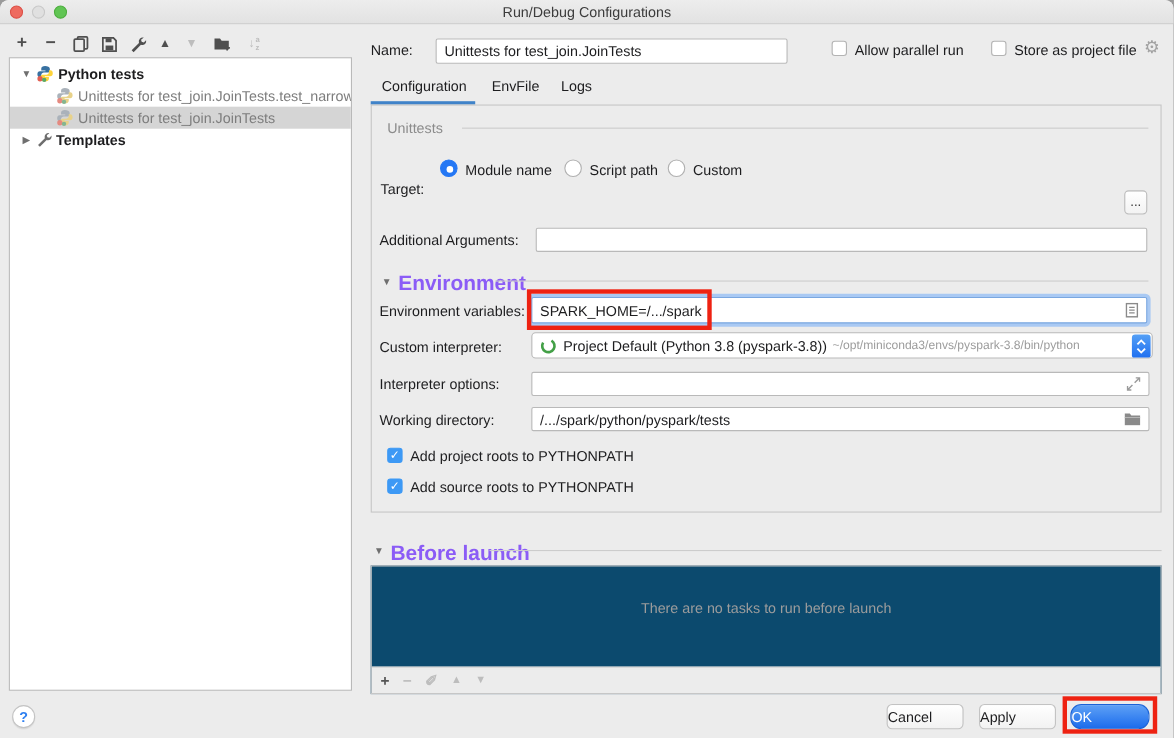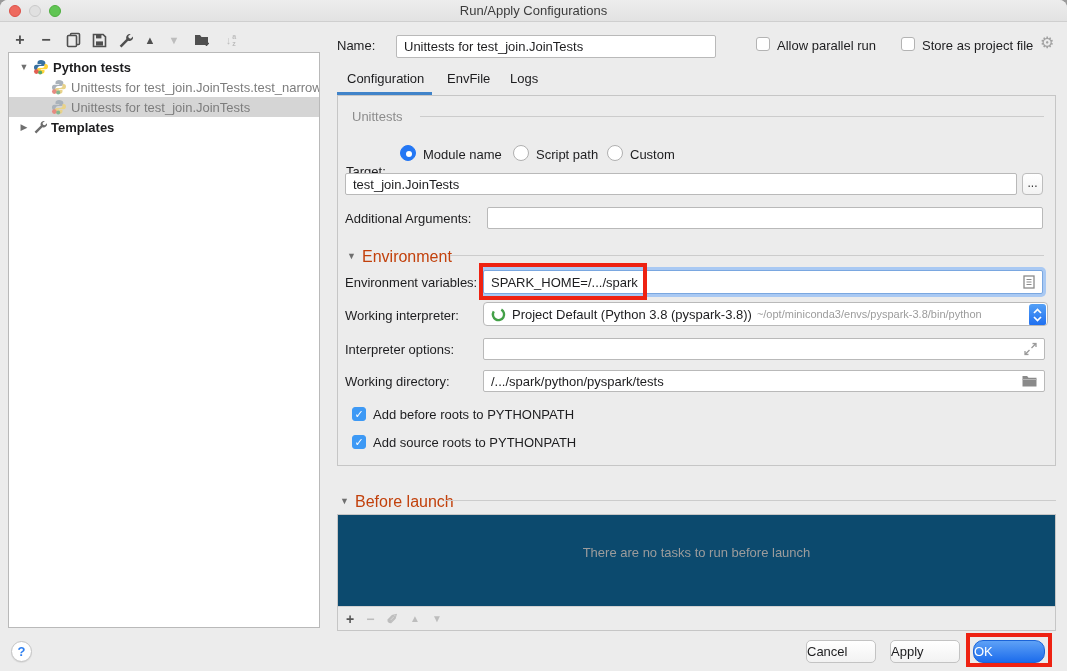--- a/index.html
+++ b/index.html
@@ -48,21 +48,21 @@
 
   
   .tab { position:absolute; top:71px; font-size:13px; cursor:default; }
   #tabUnderline { position:absolute; left:337px; top:92px; width:95px; height:3px; background:#4083c9; }
 
   
   #configPanel { position:absolute; left:337px; top:95px; width:719px; height:371px;
     border:1px solid #c6c6c6; }
   .sepline { position:absolute; height:1px; background:#ccc; }
   .grouplbl { position:absolute; color:#8c8c8c; font-size:13px; }
-  .seclbl { position:absolute; font-size:16px; color:#c2410c; }
+  .seclbl { position:absolute; font-size:19px; color:#8b5cf6;font-weight:bold; }
   .secarrow { position:absolute; font-size:9px; color:#6f6f6f; }
 
   .radio { position:absolute; width:16px; height:16px; border-radius:50%; background:#fff; border:1px solid #b0b0b0; }
   .radio.on { background:#2477f4; border-color:#2477f4; }
   .radio.on::after { content:""; position:absolute; left:5px; top:5px; width:6px; height:6px; border-radius:50%; background:#fff; }
 
   .btn-dots { position:absolute; background:linear-gradient(#ffffff,#f3f3f3); border:1px solid #bdbdbd; border-radius:4px;
     text-align:center; font-size:12px; line-height:18px; color:#333; }
 
   .focusfield { box-shadow:0 0 0 3px #a9c9f3; border-color:#7aa7e0; }
@@ -90,21 +90,21 @@
 
   
   .hl { position:absolute; border:4px solid #ee2212; z-index:50; pointer-events:none; }
 </style>
 </head>
 <body>
 
 <div id="win">
 
   <div id="titlebar">
-    <div class="title">Run/Apply Configurations</div>
+    <div class="title">Run/Debug Configurations</div>
     <div class="tl red"></div>
     <div class="tl gray"></div>
     <div class="tl green"></div>
   </div>
 
   <div class="tbi" style="left:12px;width:16px">
     <span class="glyph">+</span>
     </div>
   <div class="tbi" style="left:38px;width:16px">
     <span class="glyph">−</span>
@@ -211,23 +211,20 @@
   <div class="sepline" style="left:420px;top:116px;width:624px"></div>
 
   <div class="lbl" style="left:346px;top:164px">Target:</div>
   <div class="radio on" style="left:400px;top:145px"></div>
   <div class="lbl" style="left:423px;top:147px">Module name</div>
   <div class="radio" style="left:513px;top:145px"></div>
   <div class="lbl" style="left:536px;top:147px">Script path</div>
   <div class="radio" style="left:607px;top:145px"></div>
   <div class="lbl" style="left:630px;top:147px">Custom</div>
 
-  <div class="field" style="left:345px;top:173px;width:672px;height:22px">
-    <span>test_join.JoinTests</span>
-    </div>
   <div class="btn-dots" style="left:1022px;top:173px;width:21px;height:22px">...</div>
 
   <div class="lbl" style="left:345px;top:211px">Additional Arguments:</div>
   <div class="field" style="left:487px;top:207px;width:556px;height:22px">
     <span></span>
     </div>
 
   <div class="secarrow" style="left:347px;top:251px">▼</div>
   <div class="seclbl" style="left:362px;top:248px">Environment</div>
   <div class="sepline" style="left:450px;top:255px;width:594px"></div>
@@ -236,21 +233,21 @@
   <div class="field focusfield" style="left:483px;top:270px;width:560px;height:24px">
     <span>SPARK_HOME=/.../spark</span>
     <span class="righticon">
       <svg width="12" height="14" viewBox="0 0 12 14">
         <rect x="1" y="1" width="10" height="12" fill="none" stroke="#8a8a8a" stroke-width="1.3"></rect>
         <path d="M3.5 4.5h5M3.5 7h5M3.5 9.5h5" stroke="#8a8a8a" stroke-width="1.2"></path>
         </svg>
       </span>
   </div>
 
-  <div class="lbl" style="left:345px;top:308px">Working interpreter:</div>
+  <div class="lbl" style="left:345px;top:308px">Custom interpreter:</div>
   <div class="field" style="left:483px;top:302px;width:565px;height:24px;border-radius:4px">
     <svg width="15" height="15" viewBox="0 0 15 15" style="flex:none;margin-right:6px">
       <circle cx="7.5" cy="7.5" r="5.6" fill="none" stroke="#43a047" stroke-width="2.4" stroke-dasharray="26 9" transform="rotate(-60 7.5 7.5)"></circle>
       </svg>
     <span>Project Default (Python 3.8 (pyspark-3.8))</span>
     <span class="gray-path">~/opt/miniconda3/envs/pyspark-3.8/bin/python</span>
     <span class="stepper">
       <svg width="11" height="16" viewBox="0 0 11 16">
         <path d="M2 6l3.5-3.5L9 6" fill="none" stroke="#fff" stroke-width="1.7"></path>
         <path d="M2 10l3.5 3.5L9 10" fill="none" stroke="#fff" stroke-width="1.7"></path>
@@ -273,21 +270,21 @@
     <span>/.../spark/python/pyspark/tests</span>
     <span class="righticon">
       <svg width="15" height="12" viewBox="0 0 15 12">
         <path fill="#8a8a8a" d="M0.5 1h4.6l1.4 1.8h8v8.7H.5z"></path>
         <path fill="#b5b5b5" d="M.5 4h14v1H.5z"></path>
         </svg>
       </span>
   </div>
 
   <div class="cbox on" style="left:352px;top:407px">✓</div>
-  <div class="lbl" style="left:373px;top:407px">Add before roots to PYTHONPATH</div>
+  <div class="lbl" style="left:373px;top:407px">Add project roots to PYTHONPATH</div>
   <div class="cbox on" style="left:352px;top:435px">✓</div>
   <div class="lbl" style="left:373px;top:435px">Add source roots to PYTHONPATH</div>
 
   <div class="secarrow" style="left:340px;top:496px">▼</div>
   <div class="seclbl" style="left:355px;top:493px">Before launch</div>
   <div class="sepline" style="left:445px;top:500px;width:611px"></div>
 
   <div id="blPanel">
     <div id="blEmpty">There are no tasks to run before launch</div>
     <div id="blToolbar">

